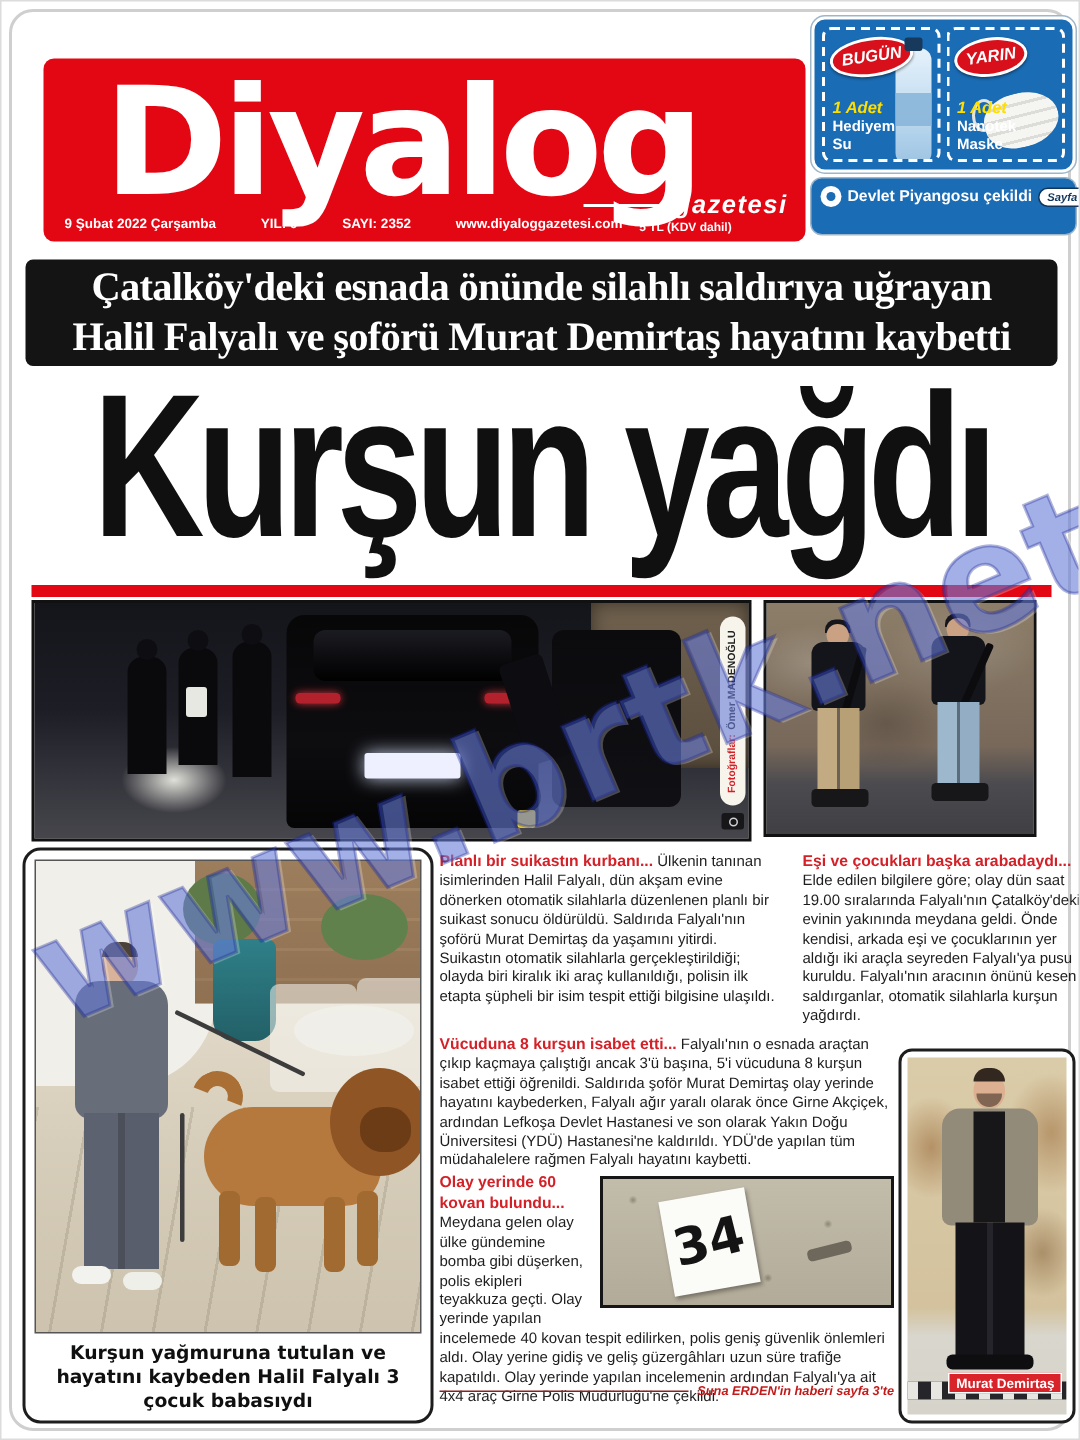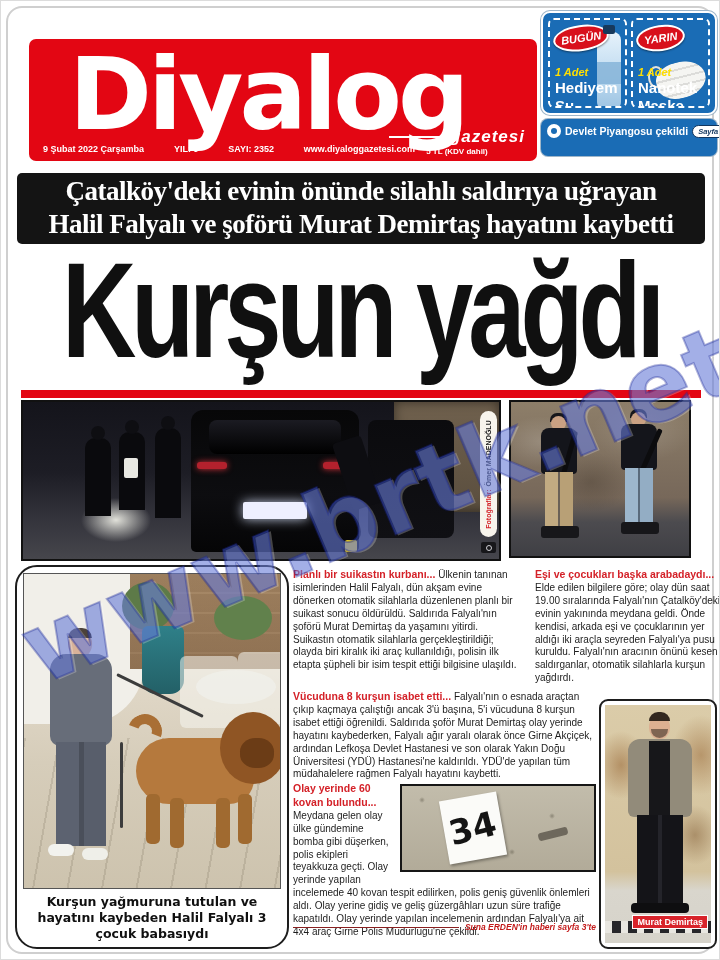--- a/index.html
+++ b/index.html
@@ -30,21 +30,21 @@
   .promo { position:absolute; left:540px; top:10px; width:176px; height:104px;
     background:#1a6cb5; border:2px solid #fff; border-radius:9px;
     box-shadow:0 0 0 1px #9fb6c9; display:flex; gap:4px; padding:5px; }
   .promo-cell { flex:1; border:2px dashed #fff; border-radius:6px; position:relative; overflow:hidden; }
   .promo-badge { position:absolute; top:5px; left:3px; z-index:3; background:#d8101c; color:#fff;
     font-style:italic; font-weight:bold; font-size:11px; padding:5px 6px; border-radius:50%;
     border:2px solid #fff; transform:rotate(-8deg); box-shadow:0 1px 2px rgba(0,0,0,.45); }
   .promo-qty { position:absolute; top:46px; left:5px; color:#ffdf00; font-weight:bold;
     font-style:italic; font-size:11px; z-index:3; }
   .promo-item { position:absolute; top:59px; left:5px; width:46px; color:#fff; font-weight:bold;
-    font-size:15px; line-height:1.2; z-index:3; }
+    font-size:10px; line-height:1.2; z-index:3; }
   .bottle { position:absolute; right:4px; top:12px; width:24px; height:78px;
     background:linear-gradient(180deg,#e6f2fb 0%,#bcd9ef 60%,#9cc3e2 100%); border-radius:8px; z-index:2; }
   .bottle-cap { position:absolute; right:10px; top:5px; width:12px; height:9px; background:#17395c; border-radius:2px; z-index:3; }
   .bottle-label { position:absolute; right:4px; top:42px; width:24px; height:22px; background:#86b4d8; opacity:.85; z-index:3; }
   .mask { position:absolute; right:2px; top:42px; width:50px; height:36px; background:#f5f5f2;
     border-radius:45% 50% 50% 45%; transform:rotate(-14deg); z-index:2;
     background-image:repeating-linear-gradient(180deg, rgba(0,0,0,0) 0 6px, rgba(0,0,0,.10) 6px 8px); }
   .mask-loop { position:absolute; right:44px; top:46px; width:16px; height:22px;
     border:2px solid #e3e3df; border-radius:50%; z-index:1; }
 
@@ -120,21 +120,21 @@
   .pol-legs-khaki { position:absolute; left:8px; top:56px; width:28px; height:56px;
     background:linear-gradient(90deg,#c2ab82 46%, #6a6157 46% 54%, #b8a076 54%); }
   .pol-legs-jeans { position:absolute; left:8px; top:56px; width:28px; height:56px;
     background:linear-gradient(90deg,#9db7cd 46%, #5a6b7c 46% 54%, #93adc4 54%); }
   .pol-boots { position:absolute; left:4px; top:110px; width:38px; height:12px; background:#17171a; border-radius:3px; }
   .pol-rifle { position:absolute; left:26px; top:14px; width:5px; height:74px; background:#0c0c0e;
     transform:rotate(16deg); border-radius:2px; }
 
   
   .dog-box { position:absolute; left:14px; top:564px; width:274px; height:384px;
-    border:2px solid #1d1d1d; border-radius:22px; background:#fff; padding:6px; z-index:2; }
+    border:2px solid #1d1d1d; border-radius:12px; background:#fff; padding:6px; z-index:2; }
   .photo-dog { position:relative; width:100%; height:316px; border:1px solid #555; overflow:hidden;
     background:linear-gradient(180deg,#efe9df 0%,#ded5c4 40%,#d6cdba 60%,#cdc3ae 100%); }
   .dog-arch { position:absolute; left:0; top:0; width:120px; height:150px; background:#f1efe9; border-radius:0 0 60px 0; }
   .dog-wall { position:absolute; right:0; top:0; width:150px; height:95px;
     background:
       repeating-linear-gradient(180deg, rgba(120,90,60,.25) 0 18px, rgba(0,0,0,0) 18px 20px),
       linear-gradient(180deg,#a88a68,#97795a); }
   .dog-bush1 { position:absolute; left:98px; top:8px; width:52px; height:48px; background:#5d7a48; border-radius:50%; }
   .dog-bush2 { position:absolute; right:8px; top:22px; width:58px; height:44px; background:#61814c; border-radius:50%; }
   .dog-pot { position:absolute; left:118px; top:52px; width:42px; height:68px; background:linear-gradient(180deg,#2f8089,#236067);
@@ -260,21 +260,21 @@
     <div class="lot-top">
       <span class="lot-icon">
           <span class="lot-icon-dot"></span>
         </span>
       <span class="lot-text">Devlet Piyangosu çekildi</span>
       <span class="lot-badge">Sayfa 30'da</span>
     </div>
   </div>
 
   <div class="kicker">
-    <div>Çatalköy'deki evinin önünde silahlı saldırıya uğrayan</div>
+    <div>Çatalköy'deki esnada önünde silahlı saldırıya uğrayan</div>
     <div>Halil Falyalı ve şoförü Murat Demirtaş hayatını kaybetti</div>
   </div>
 
   <div class="headline">
     <span class="headline-text">Kurşun yağdı</span>
   </div>
   <div class="red-rule"></div>
 
   <div class="photo-crime">
     <div class="crime-wall"></div>

